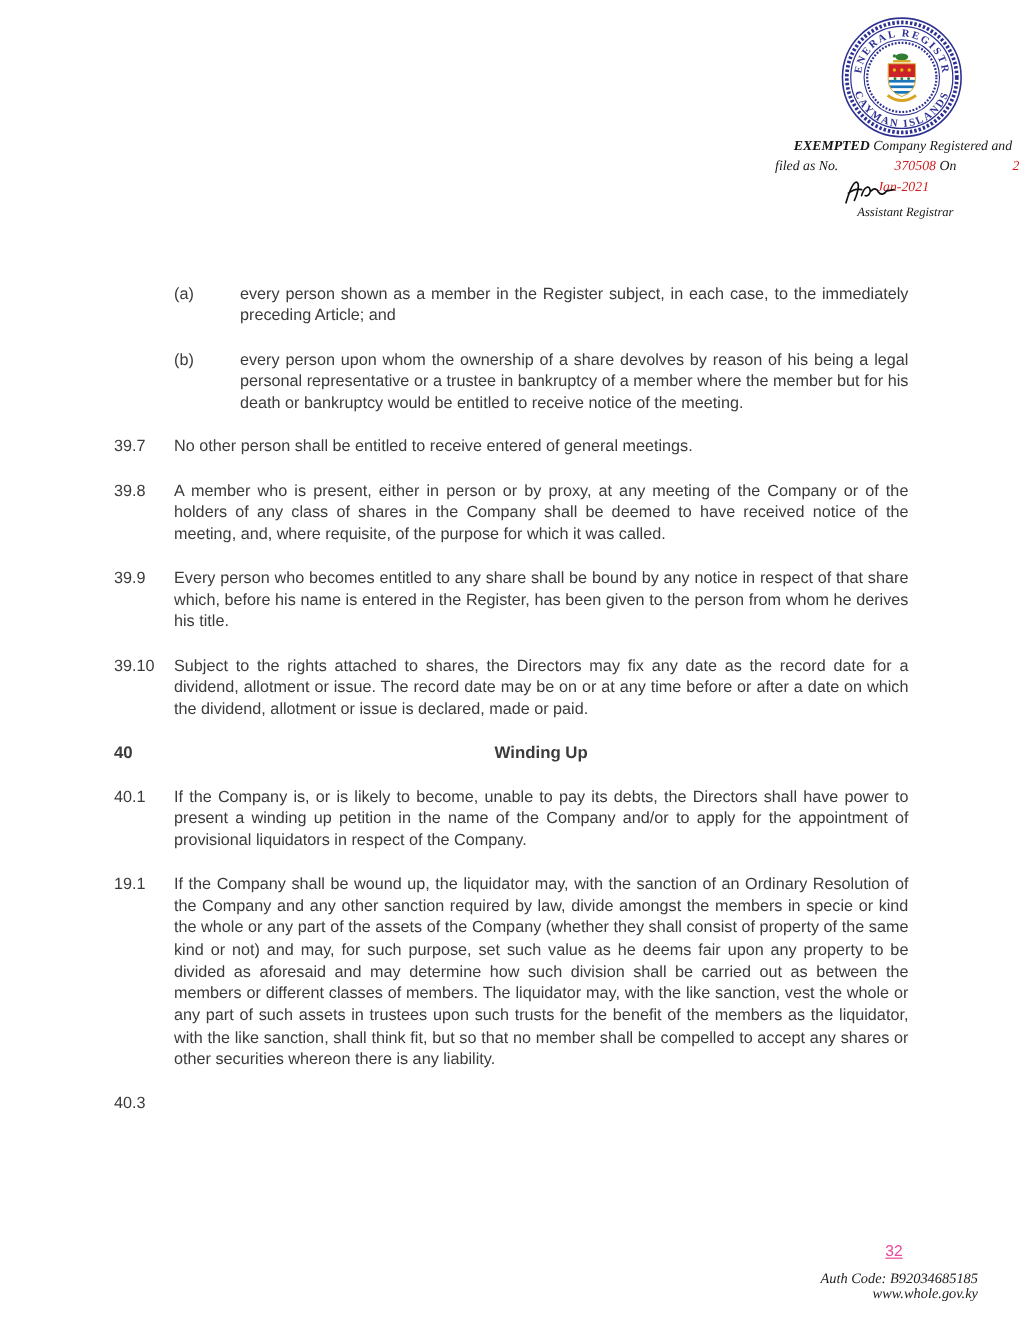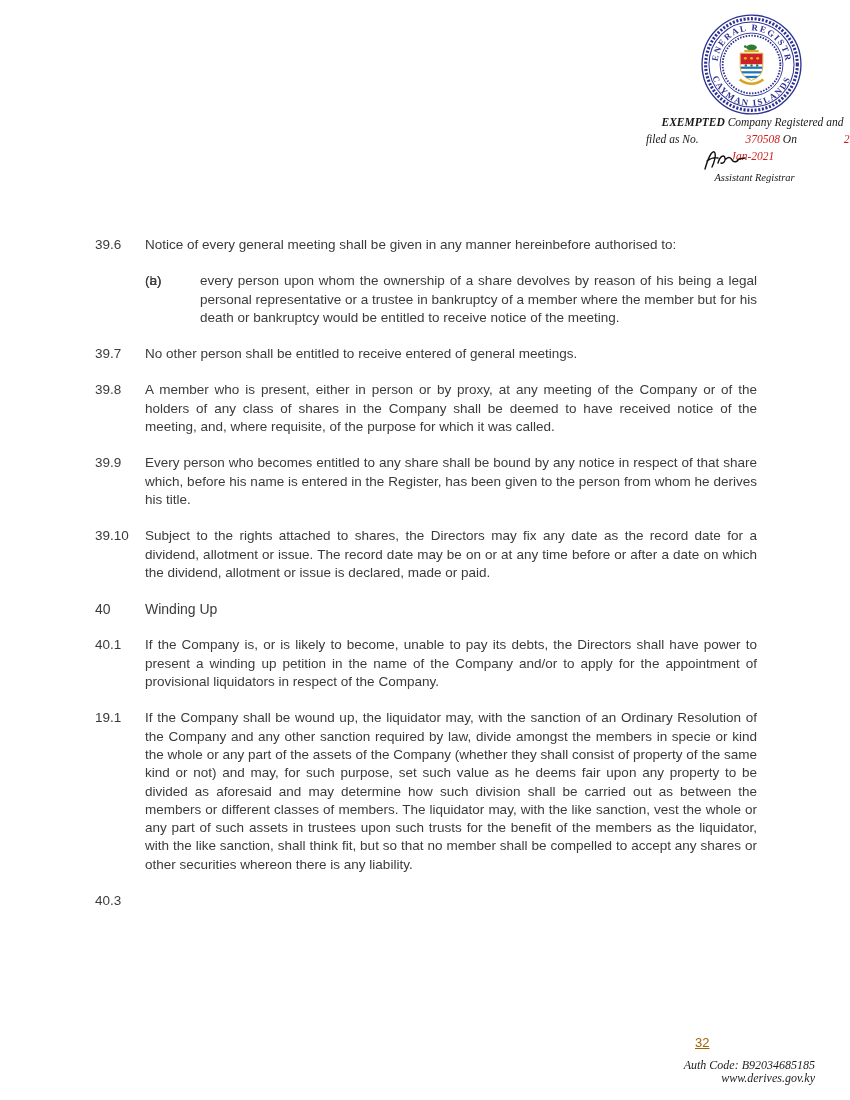--- a/index.html
+++ b/index.html
@@ -30,25 +30,25 @@
     font-family:"Liberation Serif", serif; font-style:italic; font-size:10.5px; color:#171717;
   }
 
   
   .content { position:absolute; left:95px; top:236px; width:662px;
              font-size:13.5px; line-height:18.3px; }
   .para { position:relative; padding-left:50px; margin-bottom:18px; text-align:justify; }
   .para .num { position:absolute; left:0; top:0; }
   .sub { position:relative; margin-left:50px; padding-left:55px; margin-bottom:18px; text-align:justify; }
   .sub .lbl { position:absolute; left:0; top:0; }
-  .heading { font-weight:normal; font-size:14px; margin-top:2px; margin-bottom:18px; text-align:left; }
+  .heading { font-weight:bold; font-size:14px; margin-top:2px; margin-bottom:18px; text-align:center; }
 
   
   .page-num { position:absolute; left:695px; top:1035px; width:100px;
-              text-align:left; font-size:13px; color:#a16207;text-decoration:underline; }
+              text-align:center; font-size:13px; color:#ec4899;text-decoration:underline; }
   .auth-block {
     position:absolute; right:35px; top:1059px; text-align:right;
     font-family:"Liberation Serif", serif; font-style:italic;
     font-size:12px; line-height:13px; color:#1d1d1d;
   }
 </style>
 </head>
 <body>
 
 <div class="page">
@@ -100,27 +100,24 @@
   </div>
 
   <svg class="sig" viewBox="0 0 48 26" aria-hidden="true">
     <path d="M 4 22 C 8 8 12 2 14 6 C 15 9 13 16 11 20 M 6 14 C 10 11 14 10 17 11 M 17 16 C 19 9 23 7 24 11 C 25 14 22 17 20 16 M 25 12 C 28 9 30 11 31 13 C 33 16 36 15 38 12 L 44 11" fill="none" stroke="#111111" stroke-width="1.4" stroke-linecap="round"></path>
   </svg>
 
   <div class="registrar">Assistant Registrar</div>
 
   <div class="content">
 
-    <div class="para">
-      <span class="num">39.6</span>
-      <span>Notice of every general meeting shall be given in any manner hereinbefore authorised to:</span>
-    </div>
 
     <div class="sub">
       <span class="lbl">(a)</span>
+      <span>every person shown as a member in the Register subject, in each case, to the immediately preceding Article; and</span>
     </div>
 
     <div class="sub">
       <span class="lbl">(b)</span>
       <span>every person upon whom the ownership of a share devolves by reason of his being a legal personal representative or a trustee in bankruptcy of a member where the member but for his death or bankruptcy would be entitled to receive notice of the meeting.</span>
     </div>
 
     <div class="para">
       <span class="num">39.7</span>
       <span>No other person shall be entitled to receive entered of general meetings.</span>
@@ -158,16 +155,16 @@
 
     <div class="para">
       <span class="num">40.3</span>
     </div>
 
   </div>
 
   <div class="page-num">32</div>
   <div class="auth-block">
     <div>Auth Code: B92034685185</div>
-    <div>www.derives.gov.ky</div>
+    <div>www.whole.gov.ky</div>
   </div>
 
 </div>
 
 </body></html>

